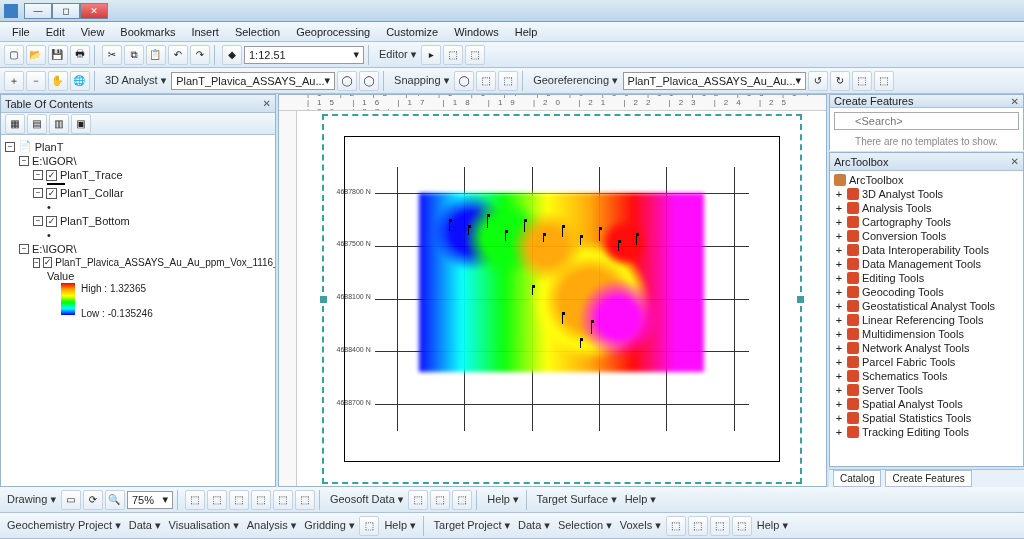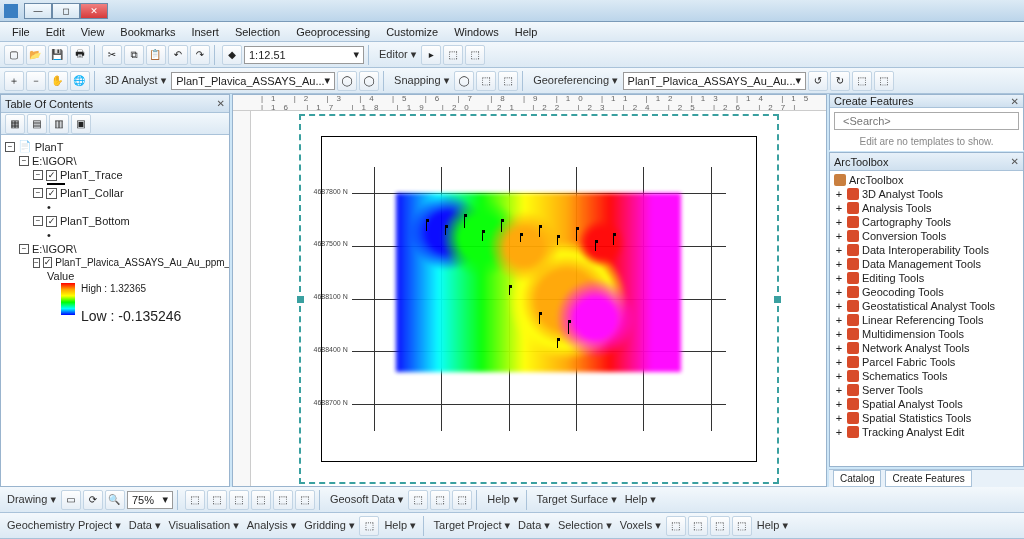--- a/index.html
+++ b/index.html
@@ -14,21 +14,21 @@
 .menubar span{padding:2px 6px;cursor:default}
 .toolbar{height:26px;background:linear-gradient(#f3f8fc,#dce9f4);display:flex;align-items:center;padding:0 4px;gap:2px;border-bottom:1px solid #a9c2d9;overflow:hidden;white-space:nowrap}
 .toolbar .btn{width:20px;height:20px;border:1px solid transparent;display:flex;align-items:center;justify-content:center;background:linear-gradient(#fefefe,#e6eef6);border:1px solid #c2d4e4;border-radius:2px;font-size:10px}
 .toolbar .sel{height:18px;border:1px solid #999;background:#fff;padding:0 4px;min-width:120px;display:flex;align-items:center;justify-content:space-between}
 .toolbar .lbl{padding:0 3px;color:#333}
 .toolbar .sep{width:4px;height:20px;border-left:1px solid #a9c2d9;margin:0 2px}
 .mainrow{flex:1;display:flex;min-height:0}
 .panel{background:#f2f6fb;border:1px solid #99b4ce;display:flex;flex-direction:column}
 .panelhdr{height:18px;background:linear-gradient(#e8f1f9,#cfe0ef);border-bottom:1px solid #a9c2d9;display:flex;align-items:center;padding:0 4px;font-size:11px;justify-content:space-between}
 .panelhdr .x{font-size:10px;color:#555}
-.toc{width:230px}
+.toc{width:276px}
 .tocbody{flex:1;overflow:auto;padding:4px;background:#fff}
 .tocrow{display:flex;align-items:center;gap:3px;padding:1px 0}
 .indent1{padding-left:14px}.indent2{padding-left:28px}.indent3{padding-left:42px}
 .sq{width:10px;height:10px;border:1px solid #555;display:inline-block;background:#fff;font-size:8px;line-height:8px;text-align:center}
 .chk{width:11px;height:11px;border:1px solid #555;display:inline-block;background:#fff;font-size:9px;line-height:9px;text-align:center}
 .legend-ramp{width:14px;height:32px;background:linear-gradient(red,orange,yellow,lime,cyan,blue);display:inline-block;margin-left:56px}
 .canvas{flex:1;background:#fff;border:1px solid #99b4ce;margin:0 2px;display:flex;flex-direction:column}
 .ruler-h{height:16px;background:#f8f8f8;border-bottom:1px solid #ccc;display:flex;align-items:center;padding-left:28px;font-size:8px;letter-spacing:8px;color:#666;overflow:hidden}
 .canvasrow{flex:1;display:flex;min-height:0}
 .ruler-v{width:18px;background:#f8f8f8;border-right:1px solid #ccc}
@@ -50,21 +50,21 @@
   radial-gradient(circle at 18% 22%,blue 0 20px,transparent 38px),
   radial-gradient(circle at 60% 60%,orange 0 30px,yellow 46px,transparent 60px),
   linear-gradient(90deg,blue 0%,cyan 15%,lime 30%,yellow 45%,orange 60%,red 75%,magenta 90%);
  filter:blur(2px);opacity:0.95}
 .drillpts{position:absolute;inset:0;pointer-events:none}
 .pt{position:absolute;width:3px;height:3px;background:#000}
 .stem{position:absolute;width:1px;background:#000}
 .rightcol{width:195px;display:flex;flex-direction:column;gap:2px}
 .createfeat{height:56px}
 .cf-body{flex:1;padding:4px;background:#fff}
-.cf-search{width:100%;height:18px;border:1px solid #aaa;padding:0 8px;color:#888;background:#fff}
+.cf-search{width:100%;height:18px;border:1px solid #aaa;padding:0 20px;color:#888;background:#fff}
 .cf-msg{text-align:center;color:#888;padding-top:6px;font-size:10px}
 .arctoolbox{flex:1}
 .atbody{flex:1;background:#fff;overflow:auto;padding:2px}
 .atrow{display:flex;align-items:center;gap:3px;padding:1px 2px}
 .atrow .ico{width:12px;height:12px;background:#d84b2a;border-radius:2px;display:inline-block}
 .atrow.root .ico{background:#c97f3f}
 .tabs{height:18px;display:flex;gap:4px;padding:0 4px;background:#e8f1f9;border-top:1px solid #a9c2d9}
 .tabs div{padding:2px 6px;border:1px solid #a9c2d9;background:#fff;font-size:10px}
 .status{height:18px;background:linear-gradient(#e8f1f9,#cfe0ef);display:flex;align-items:center;justify-content:flex-end;padding:0 8px;gap:14px;font-size:10px;border-top:1px solid #a9c2d9}
 .bottombar{display:flex;flex-direction:column}
@@ -204,21 +204,21 @@
           <span style="font-size:10px">PlanT_Plavica_ASSAYS_Au_Au_ppm_Vox_1116_1.grd</span>
         </div>
       <div class="tocrow indent3">
           <span>Value</span>
         </div>
       <div style="display:flex;align-items:flex-start;gap:6px">
         <span class="legend-ramp"></span>
         <div>
           <div style="font-size:10px">High : 1.32365</div>
           <div style="height:14px"></div>
-          <div style="font-size:14px">Low : -0.135246</div>
+          <div style="font-size:10px">Low : -0.135246</div>
         </div>
       </div>
     </div>
   </div>
 
   <div class="canvas">
     <div class="ruler-h">|1 |2 |3 |4 |5 |6 |7 |8 |9 |10 |11 |12 |13 |14 |15 |16 |17 |18 |19 |20 |21 |22 |23 |24 |25 |26 |27|</div>
     <div class="canvasrow">
       <div class="ruler-v"></div>
       <div class="mapview">
@@ -285,21 +285,21 @@
   </div>
 
   <div class="rightcol">
     <div class="panel createfeat">
       <div class="panelhdr">
           <span>Create Features</span>
           <span class="x">✕</span>
         </div>
       <div class="cf-body">
         <input class="cf-search" placeholder="&lt;Search&gt;" style="">
-        <div class="cf-msg">Edit are no templates to show.</div>
+        <div class="cf-msg">There are no templates to show.</div>
       </div>
     </div>
     <div class="panel arctoolbox">
       <div class="panelhdr">
           <span>ArcToolbox</span>
           <span class="x">✕</span>
         </div>
       <div class="atbody" id="atbody">
         <div class="atrow root">
             <span class="ico"></span>
@@ -386,21 +386,21 @@
             <span>Spatial Analyst Tools</span>
           </div>
           <div class="atrow">
             <span style="width:10px;text-align:center">+</span>
             <span class="ico"></span>
             <span>Spatial Statistics Tools</span>
           </div>
           <div class="atrow">
             <span style="width:10px;text-align:center">+</span>
             <span class="ico"></span>
-            <span>Tracking Analyst Edit</span>
+            <span>Tracking Editing Tools</span>
           </div>
         </div>
     </div>
     <div class="tabs">
       <div>Catalog</div>
       <div>Create Features</div>
     </div>
   </div>
 </div>
 

